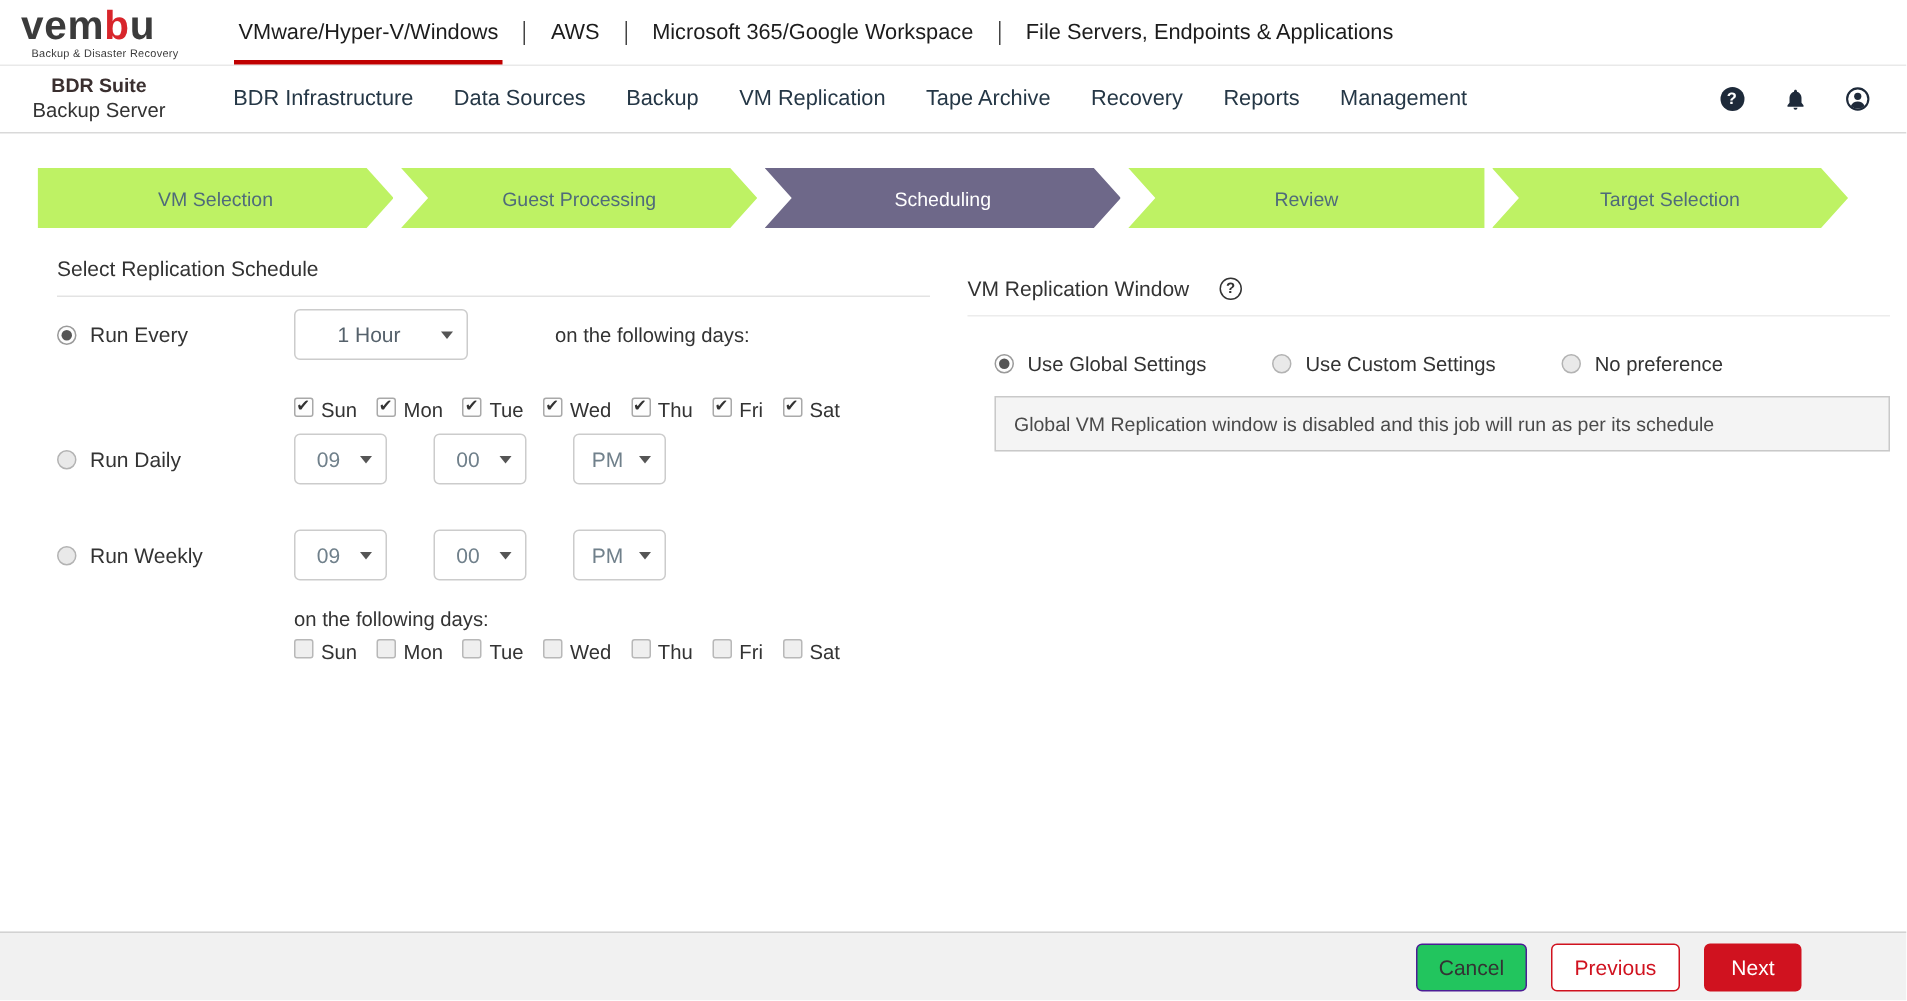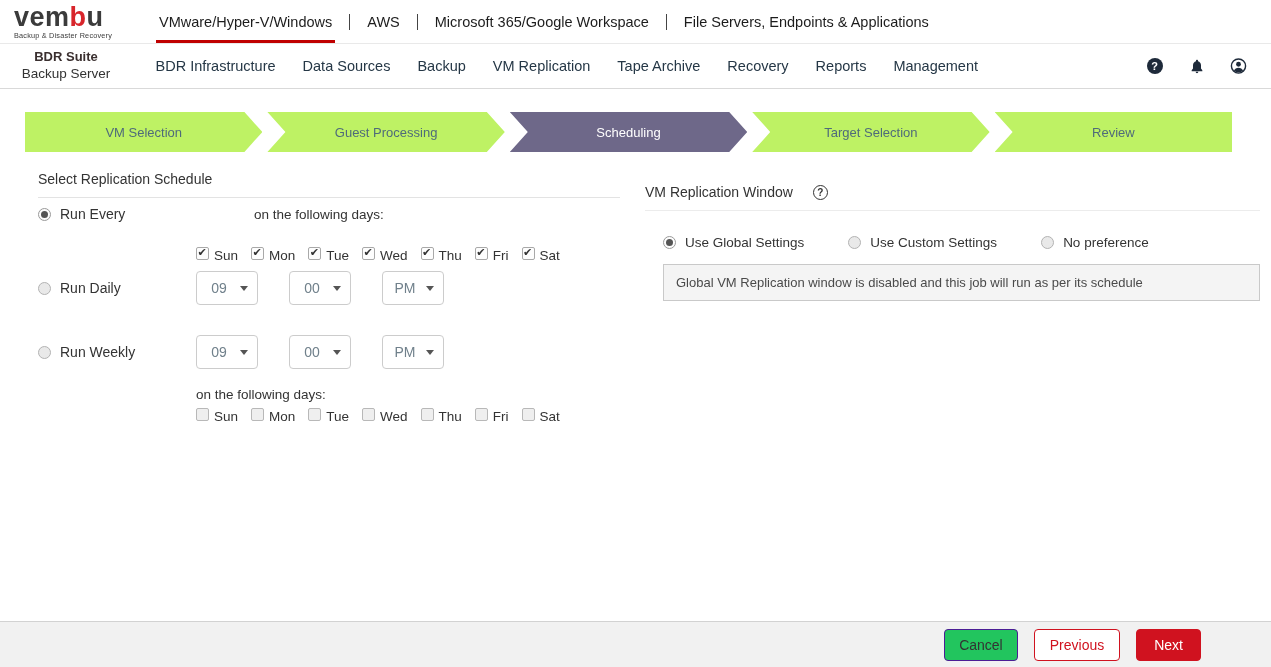--- a/index.html
+++ b/index.html
@@ -5,21 +5,21 @@
   * { margin:0; padding:0; box-sizing:border-box; }
   html,body { width:1271px; height:667px; background:#fff; overflow:hidden;
               font-family:"Liberation Sans", sans-serif; }
   .page { position:relative; width:1271px; height:667px; background:#fff; }
 
   
   .hdr1 { height:44px; display:flex; align-items:stretch; border-bottom:1px solid #e9e9e9; padding-left:14px; }
   .logo { width:112px; display:flex; flex-direction:column; justify-content:center; line-height:1; }
   .logo-word { font-size:27px; font-weight:bold; letter-spacing:0.5px; color:#3b3b3b; }
   .logo-word .accent { color:#d8252b; }
-  .logo-tag { font-size:7.3px; color:#3b3b3b; margin-top:1px; letter-spacing:0.2px; }
+  .logo-tag { font-size:7.3px; color:#3b3b3b; margin-top:1px; letter-spacing:0.2px;text-align:center; }
   .top-tabs { display:flex; align-items:stretch; margin-left:30px; }
   .top-tab { display:flex; align-items:center; padding:0 3px; font-size:14.5px; color:#1c1c1c; cursor:pointer; }
   .top-tab.active { border-bottom:3px solid #c00000; padding-top:3px; }
   .top-sep { width:1px; border-left:1.5px solid #444; height:16px; align-self:center; margin:0 14px; }
 
   
   .hdr2 { height:45px; display:flex; align-items:center; border-bottom:1px solid #d9d9d9; padding:0 12px 0 4px; }
   .suite { width:124px; text-align:center; line-height:1.25; }
   .suite-title { font-size:13px; font-weight:bold; color:#3a2f2f; }
   .suite-sub { font-size:13.5px; color:#333; }
@@ -150,34 +150,38 @@
           <path d="M5.5 18.6c1.2-2.8 3.7-4.2 6.5-4.2s5.3 1.4 6.5 4.2a10 10 0 0 1-13 0z" fill="#1e2a3a"></path>
         </svg>
       </div>
     </div>
   </div>
 
   <div class="wizard">
     <div class="step first">VM Selection</div>
     <div class="step">Guest Processing</div>
     <div class="step active">Scheduling</div>
+    <div class="step last">Review</div>
     <div class="step">Target Selection</div>
-    <div class="step last">Review</div>
   </div>
 
   <div class="content">
 
     <div class="left-col">
       <div class="panel-title">Select Replication Schedule</div>
 
       <div class="sched-row">
         <div class="row-label">
           <span class="radio selected"></span>
           <span class="lbl">Run Every</span>
         </div>
+        <div class="select-box sel-interval">
+          <span class="val">1 Hour</span>
+          <span class="tri"></span>
+        </div>
         <div class="days-caption cap-inline">on the following days:</div>
       </div>
 
       <div class="days-row">
         <div class="day-item">
             <span class="checkbox checked"></span>
             <span class="day-lbl">Sun</span>
           </div>
         <div class="day-item">
             <span class="checkbox checked"></span>

